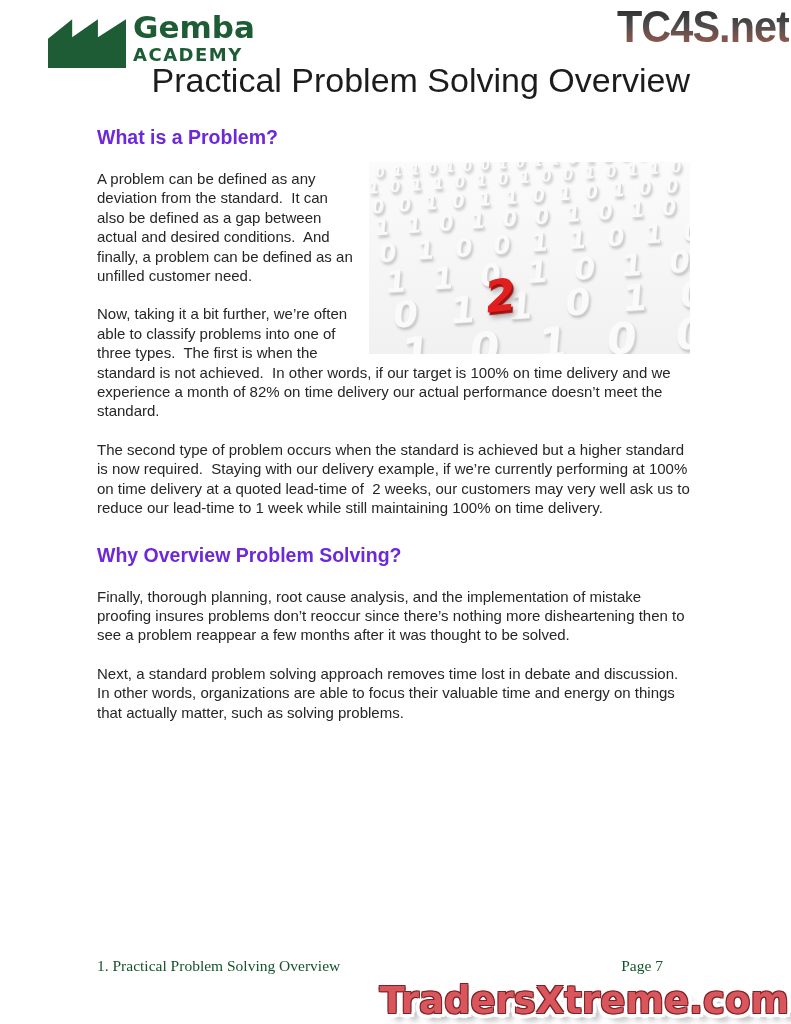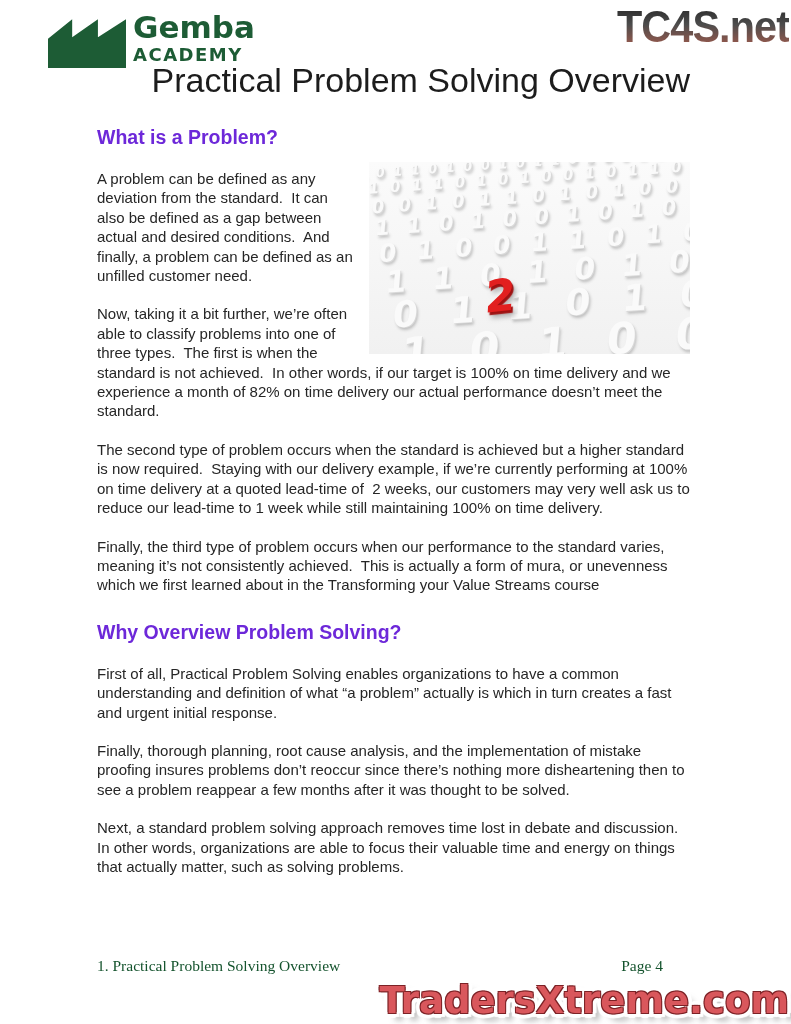--- a/index.html
+++ b/index.html
@@ -147,31 +147,29 @@
           <div class="binary-row">0 1 1 0 1 0 1 0 0 1 1 0</div>
           <div class="binary-row">1 0 1 1 0 1 0 1 0 1</div>
           <div class="binary-row">0 1 0 1 0 0 1 0</div>
         </div>
       <div class="red-two">2</div>
     </div>
 
     <p class="body-text">A problem can be defined as any deviation from the standard.  It can also be defined as a gap between actual and desired conditions.  And finally, a problem can be defined as an unfilled customer need.</p>
     <p class="body-text">Now, taking it a bit further, we’re often able to classify problems into one of three types.  The first is when the standard is not achieved.  In other words, if our target is 100% on time delivery and we experience a month of 82% on time delivery our actual performance doesn’t meet the standard.</p>
     <p class="body-text">The second type of problem occurs when the standard is achieved but a higher standard is now required.  Staying with our delivery example, if we’re currently performing at 100% on time delivery at a quoted lead-time of  2 weeks, our customers may very well ask us to reduce our lead-time to 1 week while still maintaining 100% on time delivery.</p>
-    <p class="body-text">Finally, the third type of problem occurs when our performance to the standard varies, meaning it’s not consistently achieved.  This is actually a form of mura, or unevenness which we first learned about in the Transforming your Value Streams course</p>
 
     <h2 class="green-heading">Why Overview Problem Solving?</h2>
 
-    <p class="body-text">First of all, Practical Problem Solving enables organizations to have a common understanding and definition of what “a problem” actually is which in turn creates a fast and urgent initial response.</p>
     <p class="body-text">Finally, thorough planning, root cause analysis, and the implementation of mistake proofing insures problems don’t reoccur since there’s nothing more disheartening then to see a problem reappear a few months after it was thought to be solved.</p>
     <p class="body-text">Next, a standard problem solving approach removes time lost in debate and discussion.  In other words, organizations are able to focus their valuable time and energy on things that actually matter, such as solving problems.</p>
 
   </div>
 
 
   <div class="footer">
     <span>1. Practical Problem Solving Overview</span>
-    <span>Page 4</span>
+    <span>Page 7</span>
   </div>
 
   <div class="wm-bottomright">TradersXtreme.com</div>
 
 </div>
 
 </body></html>

